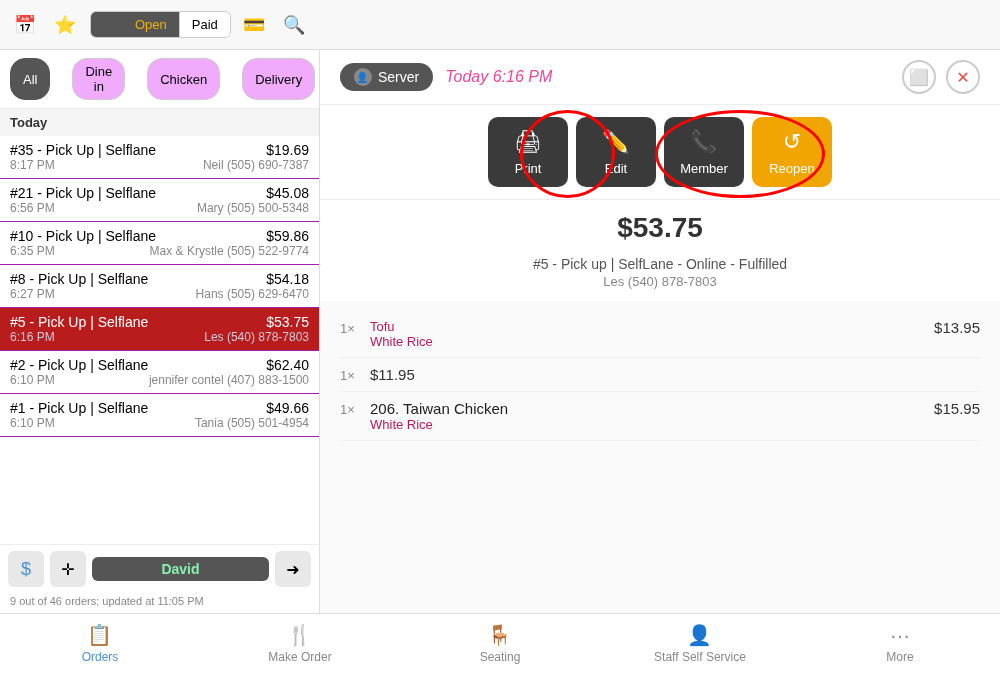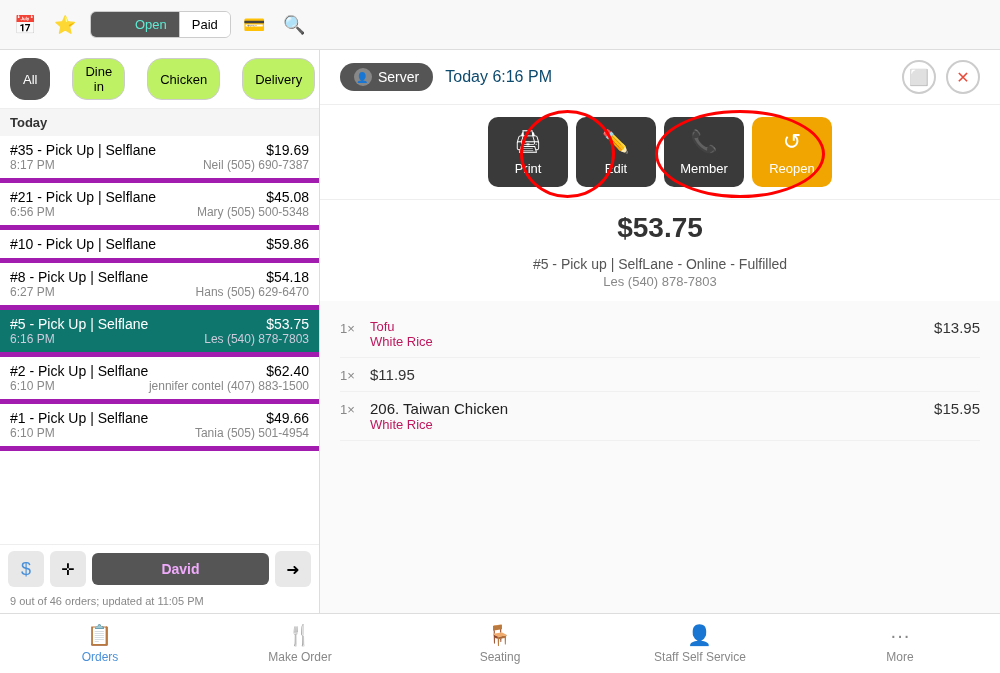--- a/index.html
+++ b/index.html
@@ -9,53 +9,53 @@
     .app-container { display: flex; flex-direction: column; height: 673px; background: #f0f0f0; }
 
     
     .top-bar { height: 50px; background: #f8f8f8; border-bottom: 1px solid #ddd; display: flex; align-items: center; padding: 0 10px; gap: 8px; }
     .top-bar-left { display: flex; align-items: center; gap: 8px; }
     .icon-btn { width: 32px; height: 32px; display: flex; align-items: center; justify-content: center; cursor: pointer; color: #555; font-size: 18px; }
     .icon-btn.blue { color: #4a90d9; }
     .icon-btn.gold { color: #f0a500; }
     .btn-group { display: flex; border: 1px solid #ccc; border-radius: 6px; overflow: hidden; }
     .btn-group button { padding: 5px 12px; border: none; background: white; font-size: 13px; cursor: pointer; }
-    .btn-group button.active { background: #555; color: #5eead4; padding-left: 44px; }
+    .btn-group button.active { background: #555; color: #eab308; padding-left: 44px; }
     .btn-group button:not(:last-child) { border-right: 1px solid #ccc; }
 
     
     .main-content { display: flex; flex: 1; overflow: hidden; }
 
     
     .sidebar { width: 320px; background: white; border-right: 1px solid #ddd; display: flex; flex-direction: column; }
     .sidebar-filters { display: flex; gap: 22px; padding: 8px 10px; border-bottom: 1px solid #eee; }
-    .filter-btn { padding: 5px 12px; border-radius: 15px; border: 1px solid #ccc; background: #bef264; font-size: 13px; cursor: pointer; }
+    .filter-btn { padding: 5px 12px; border-radius: 15px; border: 1px solid #ccc; background: #f0abfc; font-size: 13px; cursor: pointer; }
     .filter-btn.active { background: #555; color: white; border-color: #555; }
     .sidebar-list { flex: 1; overflow-y: auto; }
     .section-header { padding: 6px 10px; font-size: 13px; font-weight: 600; color: #333; background: #f5f5f5; }
-    .order-item { padding: 6px 10px; border-bottom: 5px solid #a21caf; cursor: pointer; }
-    .order-item.selected { background: #0f766e; color: white; }
+    .order-item { padding: 6px 10px; border-bottom: 1px solid #a21caf; cursor: pointer; }
+    .order-item.selected { background: #b91c1c; color: white; }
     .order-item.selected .order-sub { color: #cce; }
     .order-main { display: flex; justify-content: space-between; align-items: center; font-size: 14px; font-weight: 500; }
     .order-sub { font-size: 12px; color: #888; display: flex; justify-content: space-between; }
     .order-item.selected .order-sub { color: #ccd; }
 
     
     .sidebar-bottom { padding: 6px 8px; display: flex; align-items: center; gap: 6px; background: white; border-top: 1px solid #eee; }
     .bottom-icon-btn { width: 36px; height: 36px; background: #e8e8e8; border-radius: 6px; display: flex; align-items: center; justify-content: center; cursor: pointer; font-size: 16px; }
-    .server-name-btn { flex: 1; background: #555; color: #f0abfc; border-radius: 6px; height: 32px; display: flex; align-items: center; justify-content: center; font-size: 14px; font-weight: 600; cursor: pointer; }
+    .server-name-btn { flex: 1; background: #555; color: #86efac; border-radius: 6px; height: 24px; display: flex; align-items: center; justify-content: center; font-size: 14px; font-weight: 600; cursor: pointer; }
     .sidebar-status { padding: 2px 10px 6px; font-size: 11px; color: #888; }
 
     
     .right-panel { flex: 1; display: flex; flex-direction: column; background: #fafafa; }
     .right-header { display: flex; justify-content: space-between; align-items: center; padding: 10px 20px; background: white; border-bottom: 1px solid #eee; }
     .right-header-left { display: flex; align-items: center; gap: 12px; }
     .server-tag { background: #555; color: white; border-radius: 15px; padding: 5px 14px; font-size: 14px; display: flex; align-items: center; gap: 6px; cursor: pointer; }
     .server-icon { width: 18px; height: 18px; background: #888; border-radius: 50%; display: inline-flex; align-items: center; justify-content: center; font-size: 10px; color: white; }
-    .date-time { font-size: 16px; font-weight: 500; color: #0c4a6e; }
+    .date-time { font-size: 16px; font-weight: 500; color: #ec4899; font-style: italic; }
     .right-header-right { display: flex; gap: 10px; }
     .corner-btn { width: 34px; height: 34px; border-radius: 50%; border: 2px solid #ccc; background: white; display: flex; align-items: center; justify-content: center; font-size: 16px; cursor: pointer; }
     .action-btn { width: 80px; height: 70px; border-radius: 10px; border: none; display: flex; flex-direction: column; align-items: center; justify-content: center; gap: 6px; cursor: pointer; font-size: 13px; font-weight: 500; }
     .action-btn.dark { background: #3a3a3a; color: white; }
     .action-btn.gold { background: #f0a500; color: white; }
     .action-btn .btn-icon { font-size: 22px; }
 
     
     .order-details { flex: 1; overflow-y: auto; padding: 0; }
     .order-title-section { padding: 12px 20px; background: white; }
@@ -132,20 +132,24 @@
             <span>6:56 PM</span>
             <span>Mary (505) 500-5348</span>
           </div>
         </div>
 
 
         <div class="order-item">
           <div class="order-main">
             <span>#10 - Pick Up | Selflane</span>
             <span>$59.86</span>
+          </div>
+          <div class="order-sub">
+            <span>6:35 PM</span>
+            <span>Max &amp; Krystle (505) 522-9774</span>
           </div>
         </div>
 
         <div class="order-item">
           <div class="order-main">
             <span>#8 - Pick Up | Selflane</span>
             <span>$54.18</span>
           </div>
           <div class="order-sub">
             <span>6:27 PM</span>

